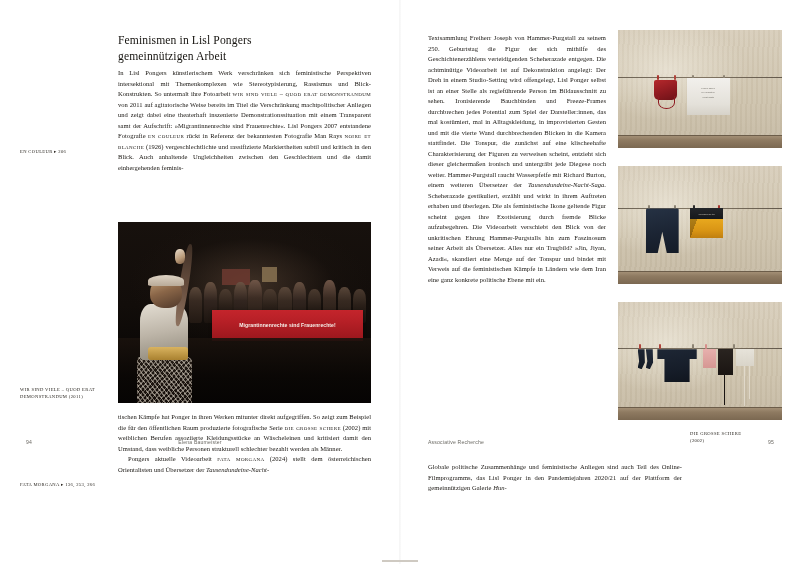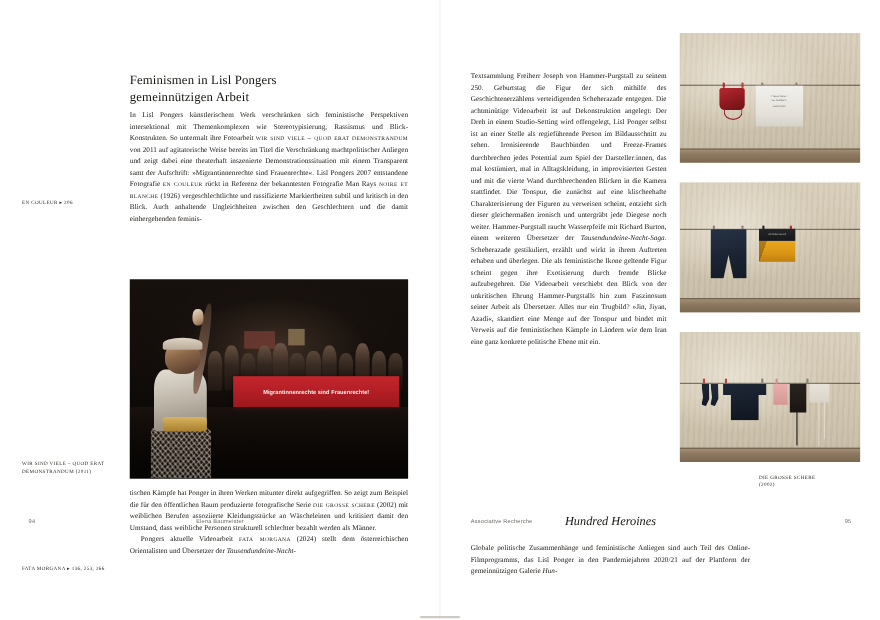--- a/index.html
+++ b/index.html
@@ -22,21 +22,20 @@
     display: flex;
     background: #ffffff;
   }
 
   .page {
     position: relative;
     width: 400px;
     height: 476px;
     box-sizing: border-box;
     background: #ffffff;
-    margin-top: 32px;
   }
 
   
   .page-left {
     padding: 0;
   }
   .margin-col {
     position: absolute;
     left: 20px;
     width: 88px;
@@ -532,23 +531,20 @@
     <div class="footer left-num">94</div>
     <div class="footer left-name">Elena Baumeister</div>
   </div>
 
   <div class="page page-right">
 
     <div class="body-col-right">
       <p class="body narrow">Textsammlung Freiherr Joseph von Hammer-Purgstall zu seinem 250. Geburtstag die Figur der sich mithilfe des Geschichtenerzählens verteidigenden Scheherazade entgegen. Die achtminütige Videoarbeit ist auf Dekonstruktion angelegt: Der Dreh in einem Studio-Setting wird offengelegt, Lisl Ponger selbst ist an einer Stelle als regieführende Person im Bildausschnitt zu sehen. Ironisierende Bauchbinden und Freeze-Frames durchbrechen jedes Potential zum Spiel der Darsteller:innen, das mal kostümiert, mal in Alltagskleidung, in improvisierten Gesten und mit die vierte Wand durchbrechenden Blicken in die Kamera stattfindet. Die Tonspur, die zunächst auf eine klischeehafte Charakterisierung der Figuren zu verweisen scheint, entzieht sich dieser gleichermaßen ironisch und untergräbt jede Diegese noch weiter. Hammer-Purgstall raucht Wasserpfeife mit Richard Burton, einem weiteren Übersetzer der <span class="it">Tausendundeine-Nacht-Saga</span>. Scheherazade gestikuliert, erzählt und wirkt in ihrem Auftreten erhaben und überlegen. Die als feministische Ikone geltende Figur scheint gegen ihre Exotisierung durch fremde Blicke aufzubegehren. Die Videoarbeit verschiebt den Blick von der unkritischen Ehrung Hammer-Purgstalls hin zum Faszinosum seiner Arbeit als Übersetzer. Alles nur ein Trugbild? »Jin, Jiyan, Azadi«, skandiert eine Menge auf der Tonspur und bindet mit Verweis auf die feministischen Kämpfe in Ländern wie dem Iran eine ganz konkrete politische Ebene mit ein.</p>
     </div>
 
-    <div class="right-wide" style="top:435px;">
-      <h2 class="section-title">Hundred Heroines</h2>
-    </div>
 
     <div class="right-wide" style="top:462px;">
       <p class="body">Globale politische Zusammenhänge und feministische Anliegen sind auch Teil des Online-Filmprogramms, das Lisl Ponger in den Pandemiejahren 2020/21 auf der Plattform der gemeinnützigen Galerie <span class="it">Hun-</span></p>
     </div>
 
     <div class="footer right-name">Associative Recherche</div>
     <div class="footer right-num">95</div>
   </div>
 
   <div class="spine"></div>

